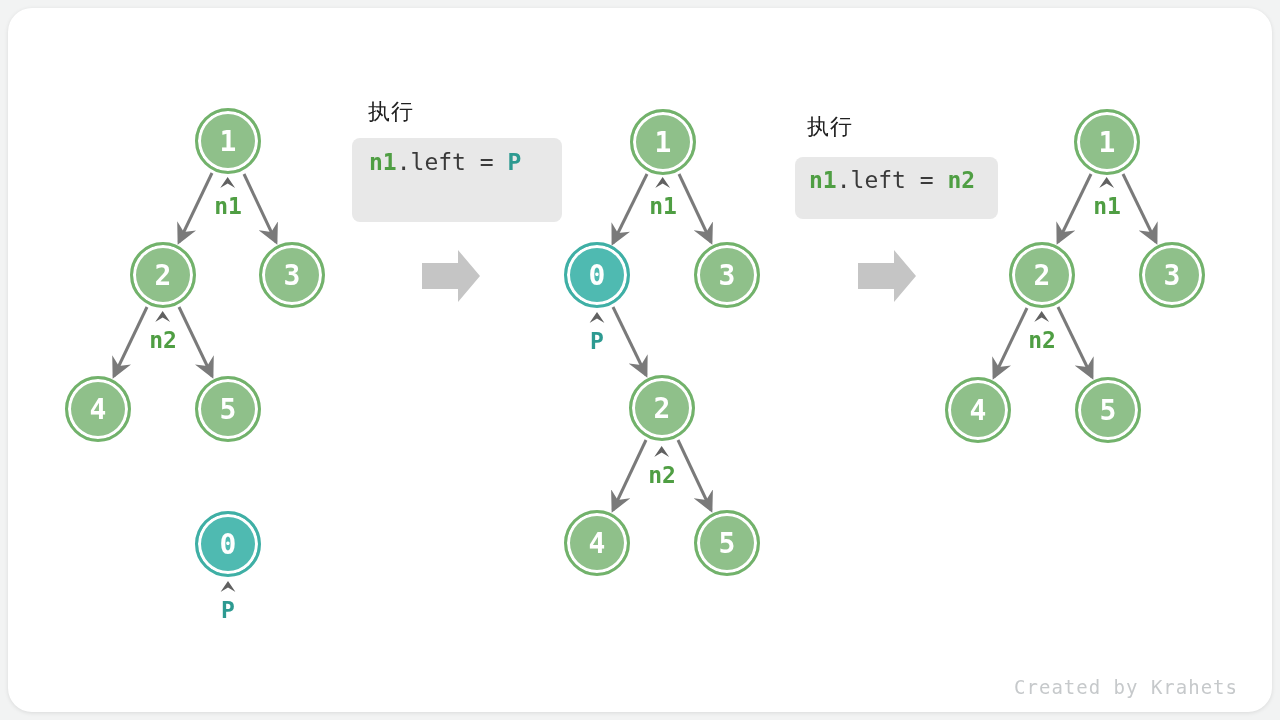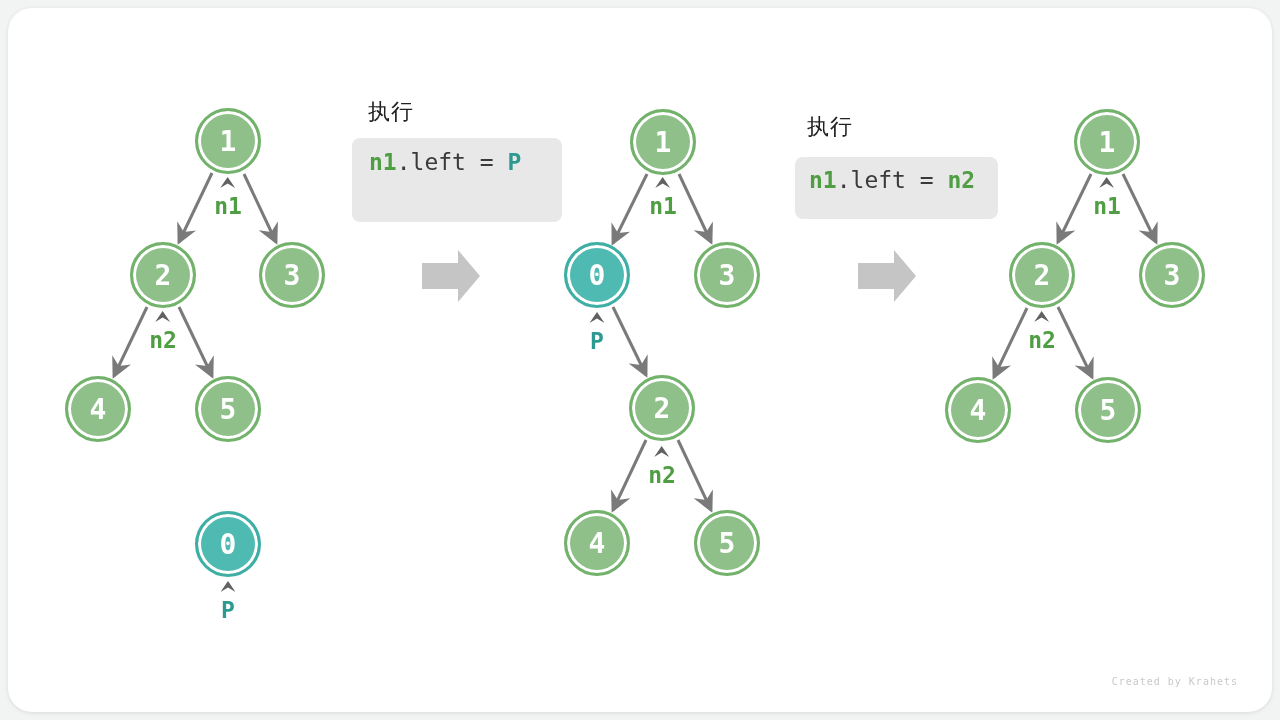--- a/index.html
+++ b/index.html
@@ -31,21 +31,21 @@
   .code-box{position:absolute;background:var(--code-bg);border-radius:8px;
             font-family:"DejaVu Sans Mono",monospace;font-size:23px;color:var(--code-plain);}
   .code-line{white-space:pre;}
   .tok-green{color:var(--label-green);font-weight:bold;}
   .tok-teal{color:var(--label-teal);font-weight:bold;}
   .code-box-1{left:352px;top:138px;width:210px;height:84px;padding:8px 3px 0 17px;}
   .code-box-1 .code-line{line-height:33px;}
   .code-box-2{left:795px;top:157px;width:203px;height:62px;padding:0 0 0 14px;}
   .code-box-2 .code-line{line-height:46px;}
   .watermark{position:absolute;right:42px;top:676px;font-family:"DejaVu Sans Mono",monospace;
-             font-size:10px;color:#c6c9cb;letter-spacing:1px;}
+             font-size:19px;color:#c6c9cb;letter-spacing:1px;}
 </style>
 </head>
 <body>
 
 <div class="card"></div>
 
 <svg class="layer" width="1280" height="720" viewBox="0 0 1280 720">
   <defs>
     <marker id="arw" viewBox="0 0 10 10" refX="8.5" refY="5" markerWidth="7" markerHeight="7" orient="auto">
       <path d="M0 0 L10 5 L0 10 L3.2 5 Z" fill="#7a7a7a"></path>

